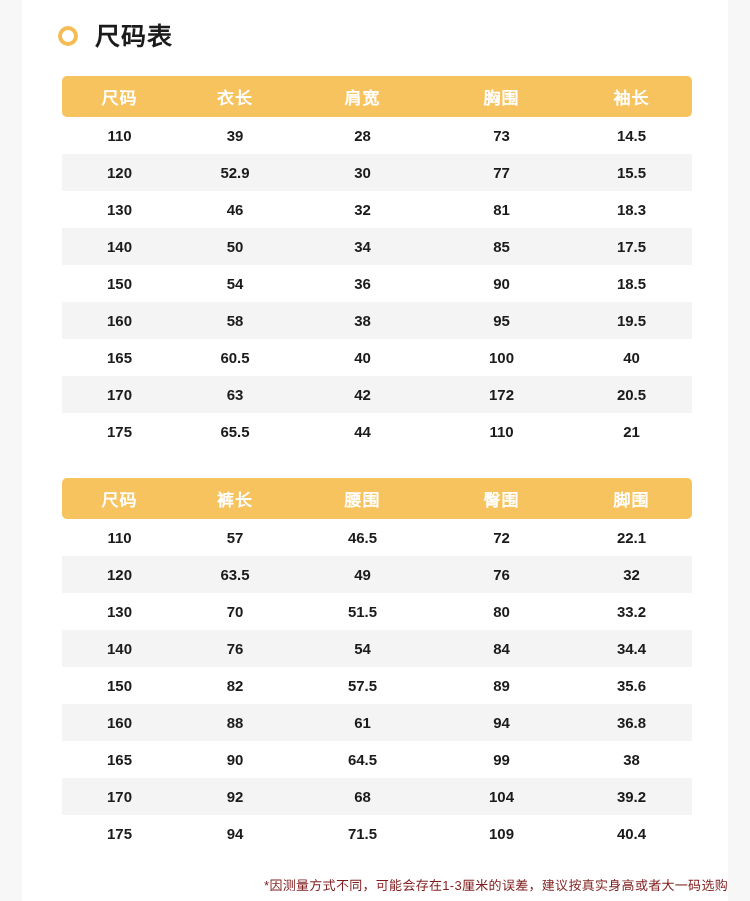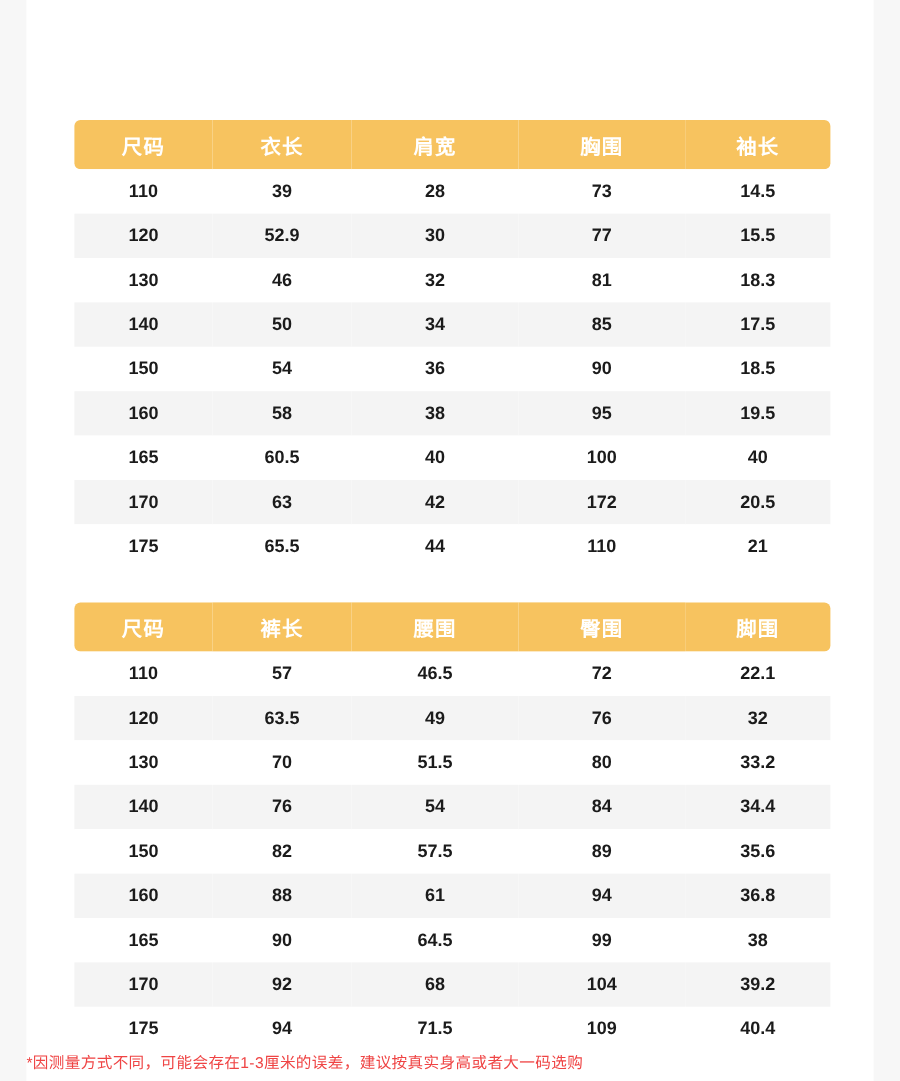--- a/index.html
+++ b/index.html
@@ -58,21 +58,20 @@
     white-space: nowrap;
   }
 
   
   .size-table {
     position: absolute;
     left: 40px;
     width: 630px;
     border-collapse: collapse;
     table-layout: fixed;
-    margin-top: 24px;
   }
   .size-table.table-1 { top: 76px; }
   .size-table.table-2 { top: 478px; }
 
   .size-table thead th {
     height: 41px;
     background: #f7c35f;
     color: #ffffff;
     font-size: 17px;
     font-weight: bold;
@@ -110,33 +109,37 @@
   .col-c     { width: 139px; }
   .col-d     { width: 139px; }
   .col-e     { width: 121px; }
 
   
   .footnote {
     position: absolute;
     left: 0;
     top: 875px;
     width: 706px;
-    text-align: left;
+    text-align: right;
     font-size: 13px;
-    color: #ef4444;
+    color: #7f1d1d;
     letter-spacing: 0.3px;
     white-space: nowrap;
   }
 </style>
 </head>
 <body>
 
 <div class="page">
   <div class="canvas">
 
+    <div class="title-row">
+      <span class="ring-icon"></span>
+      <span class="title-text">尺码表</span>
+    </div>
 
     <table class="size-table table-1">
       <colgroup>
         <col class="col-size">
           <col class="col-b">
           <col class="col-c">
           <col class="col-d">
           <col class="col-e">
       </colgroup>
       <thead>

